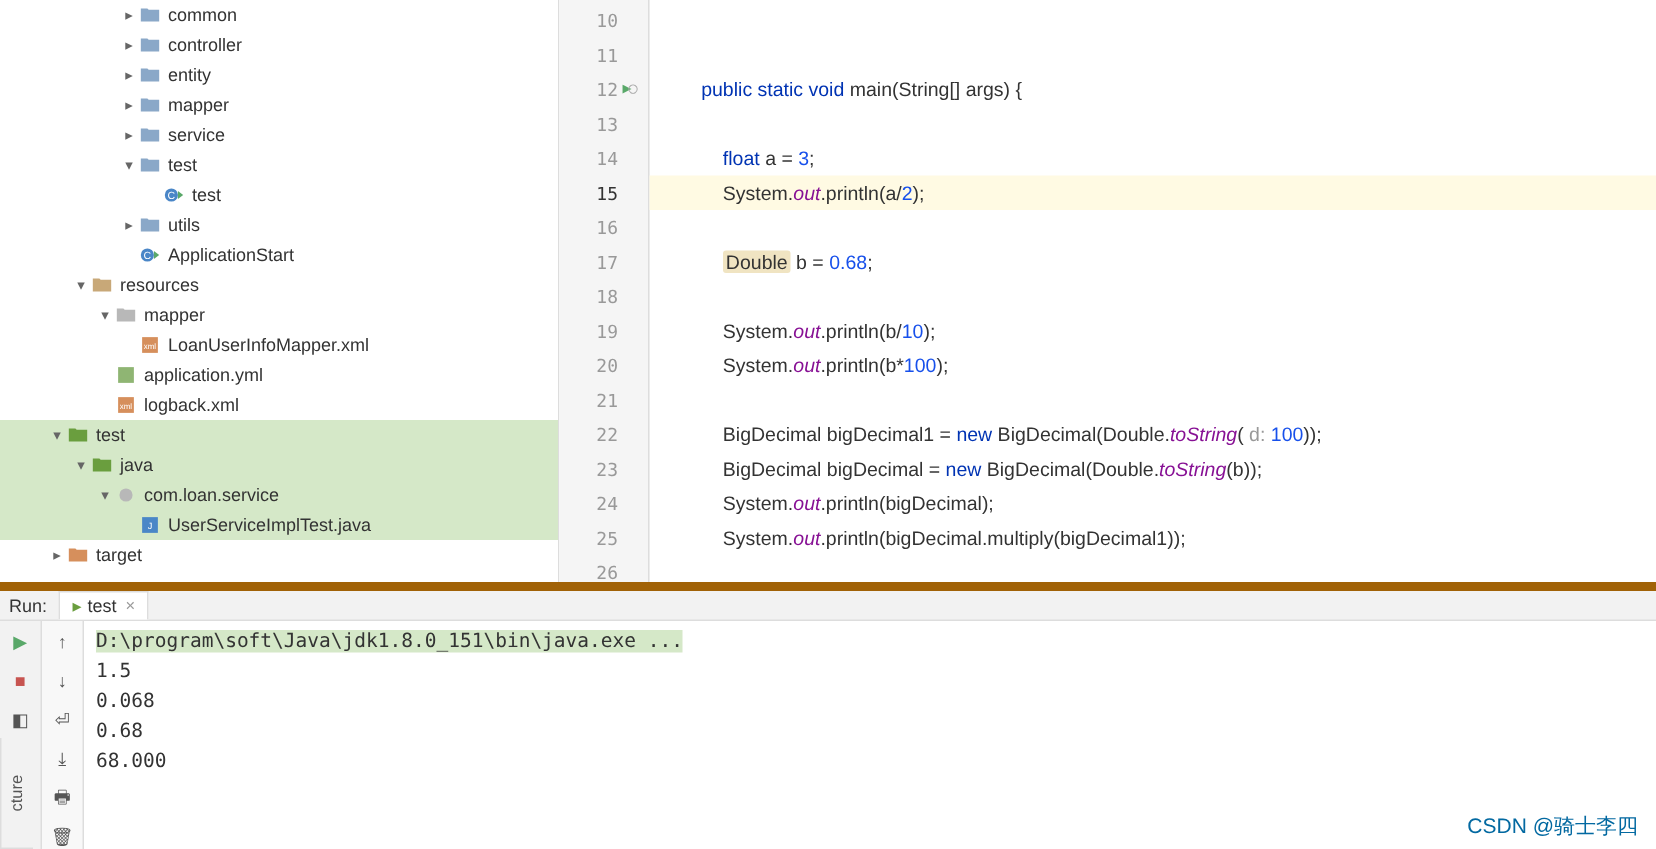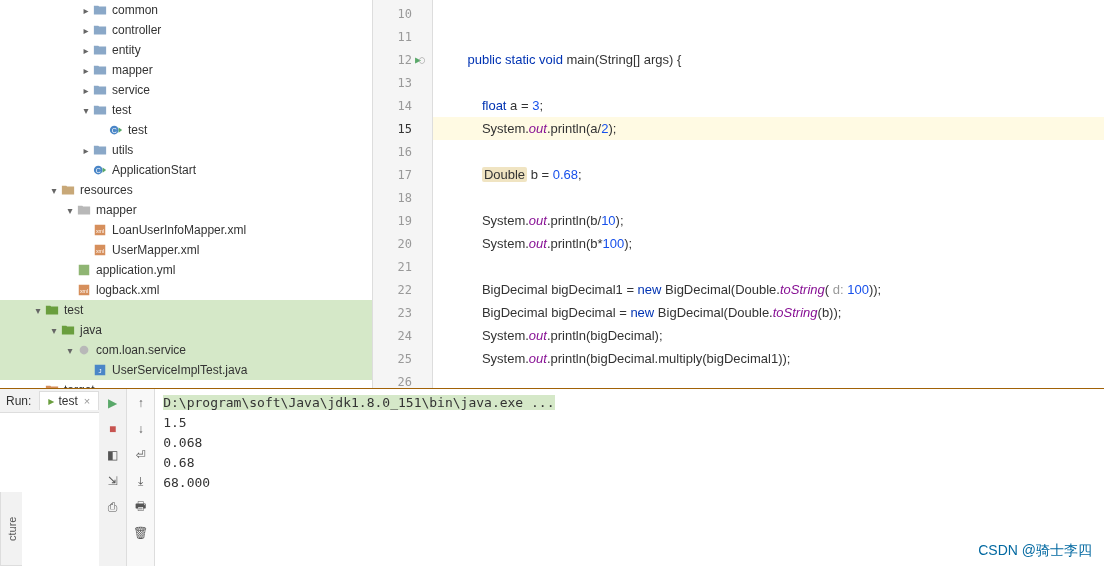--- a/index.html
+++ b/index.html
@@ -21,21 +21,21 @@
 .method-gutter { position: absolute; left: 46px; color: #aaa; font-size: 10px; }
 .code-area { flex: 1; font-family: Liberation Sans, sans-serif; font-size: 13px; padding-top: 2px; }
 .code-line { height: 23px; display: flex; align-items: center; padding-left: 20px; white-space: pre; }
 .code-line.highlighted { background: #fffae3; }
 .kw { color: #0033b3; }
 .static-ref { color: #871094; font-style: italic; }
 .num { color: #1750eb; }
 .str-hint { color: #999; }
 .boxed { background: #f0e4c2; padding: 0 2px; border-radius: 2px; }
 
-.run-panel { border-top: 1px solid #a16207; height: 178px; display: flex; flex-direction: row; }
+.run-panel { border-top: 6px solid #a16207; height: 178px; display: flex; flex-direction: column; }
 .run-header { height: 24px; background: #f2f2f2; border-bottom: 1px solid #ddd; display: flex; align-items: center; padding-left: 6px; font-size: 12px; }
 .run-tab { display: inline-flex; align-items: center; background: #fff; border: 1px solid #ddd; border-bottom: none; padding: 2px 8px; margin-left: 8px; }
 .run-tab .close-x { margin-left: 6px; color: #999; font-size: 11px; }
 .run-body { flex: 1; display: flex; }
 .run-toolbar { width: 28px; background: #f2f2f2; border-right: 1px solid #ddd; display: flex; flex-direction: column; align-items: center; padding-top: 4px; gap: 6px; }
 .run-toolbar2 { width: 28px; background: #f8f8f8; border-right: 1px solid #ddd; display: flex; flex-direction: column; align-items: center; padding-top: 4px; gap: 6px; }
 .tb-btn { width: 20px; height: 20px; display: flex; align-items: center; justify-content: center; color: #555; cursor: pointer; }
 .tb-btn.green { color: #59a869; }
 .tb-btn.red { color: #c75450; }
 .console { flex: 1; font-family: Consolas, monospace; font-size: 13px; padding: 4px 8px; }
@@ -156,30 +156,20 @@
       </div>
       <div class="tree-item" style="padding-left: 80px; text-align: right;">
         <span class="chevron"></span>
         <span class="folder-icon">
           <svg viewBox="0 0 16 16">
             <rect x="2" y="2" width="12" height="12" fill="#d68f5c"></rect>
             <text x="8" y="11" font-size="6" fill="#fff" text-anchor="middle">xml</text>
           </svg>
         </span>
         <span class="item-label">LoanUserInfoMapper.xml</span>
-      </div>
-      <div class="tree-item" style="padding-left: 80px;">
-        <span class="chevron"></span>
-        <span class="folder-icon">
-          <svg viewBox="0 0 16 16">
-            <rect x="2" y="2" width="12" height="12" fill="#d68f5c"></rect>
-            <text x="8" y="11" font-size="6" fill="#fff" text-anchor="middle">xml</text>
-          </svg>
-        </span>
-        <span class="item-label">UserMapper.xml</span>
       </div>
       <div class="tree-item" style="padding-left: 64px;">
         <span class="chevron"></span>
         <span class="folder-icon">
           <svg viewBox="0 0 16 16">
             <rect x="2" y="2" width="12" height="12" fill="#8fb573"></rect>
           </svg>
         </span>
         <span class="item-label">application.yml</span>
       </div>

